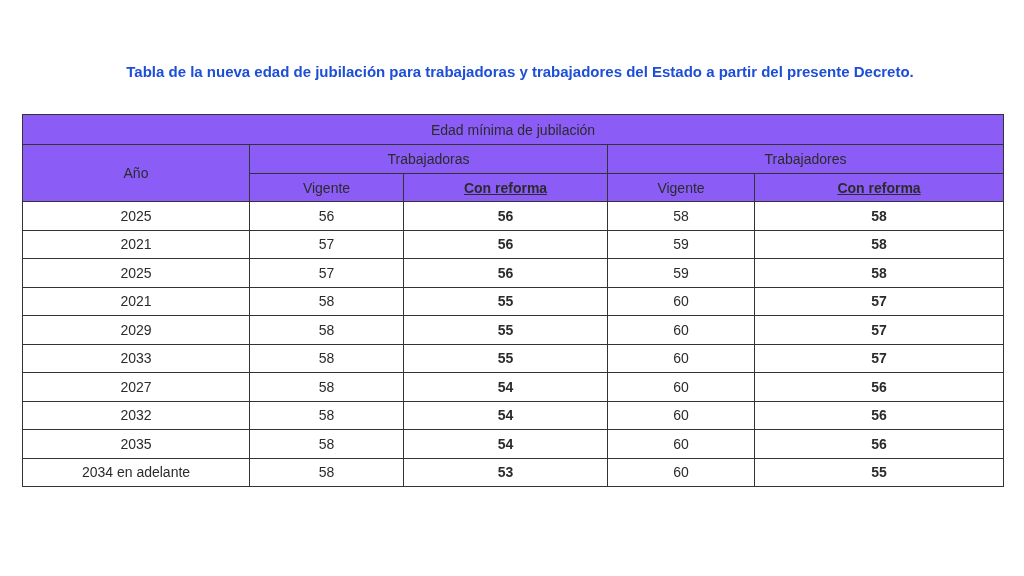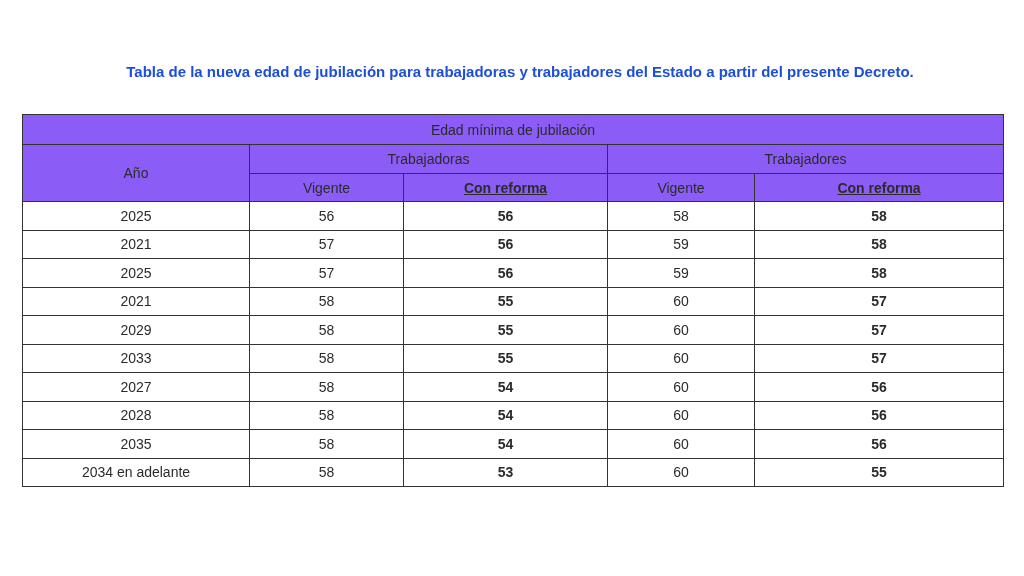--- a/index.html
+++ b/index.html
@@ -99,21 +99,21 @@
         <td class="bold">57</td>
       </tr>
       <tr class="row">
         <td>2027</td>
         <td>58</td>
         <td class="bold">54</td>
         <td>60</td>
         <td class="bold">56</td>
       </tr>
       <tr class="row">
-        <td>2028</td>
+        <td>2032</td>
         <td>58</td>
         <td class="bold">54</td>
         <td>60</td>
         <td class="bold">56</td>
       </tr>
       <tr class="row">
         <td>2035</td>
         <td>58</td>
         <td class="bold">54</td>
         <td>60</td>

